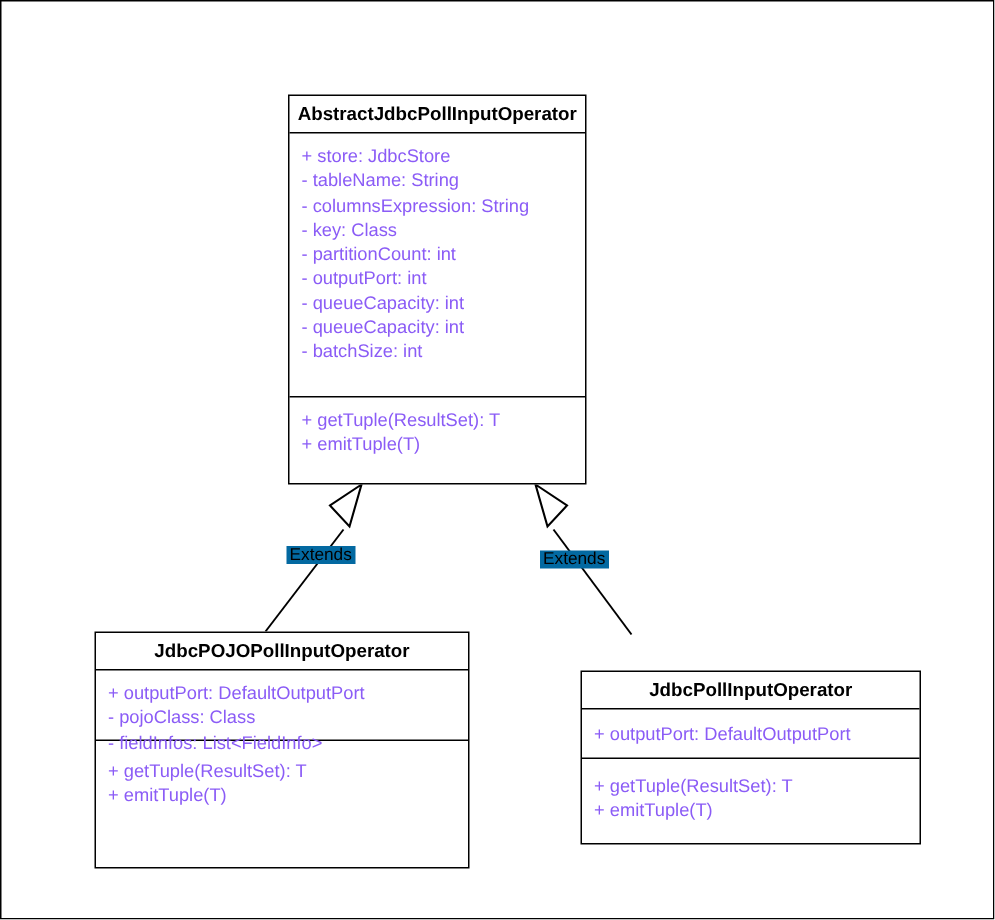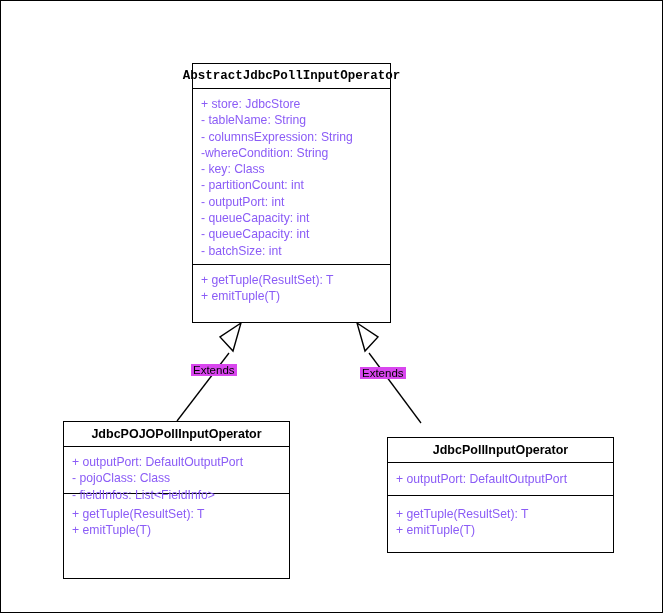--- a/index.html
+++ b/index.html
@@ -55,51 +55,50 @@
 
   
   #class-abstract-jdbc-poll-input-operator {
     left: 191px;
     top: 62px;
     width: 199px;
     height: 260px;
   }
   #class-abstract-jdbc-poll-input-operator .class-title {
     height: 25px;
-    font-family: Liberation Mono, monospace;
   }
   #class-abstract-jdbc-poll-input-operator .attrs {
     height: 176px;
   }
   #class-abstract-jdbc-poll-input-operator .ops {
     height: 56px;
   }
 
   
   #class-jdbc-pojo-poll-input-operator {
     left: 62px;
     top: 420px;
-    width: 227px;
+    width: 250px;
     height: 158px;
   }
   #class-jdbc-pojo-poll-input-operator .class-title {
     height: 25px;
   }
   #class-jdbc-pojo-poll-input-operator .attrs {
     height: 47px;
   }
   #class-jdbc-pojo-poll-input-operator .ops {
     height: 84px;
     padding-top: 12px;
   }
 
   
   #class-jdbc-poll-input-operator {
     left: 386px;
-    top: 436px;
+    top: 446px;
     width: 227px;
     height: 116px;
   }
   #class-jdbc-poll-input-operator .class-title {
     height: 25px;
   }
   #class-jdbc-poll-input-operator .attrs {
     height: 33px;
     padding-top: 8px;
   }
@@ -114,21 +113,21 @@
     left: 0;
     top: 0;
     width: 663px;
     height: 613px;
     z-index: 2;
   }
   .edge-label {
     position: absolute;
     font-size: 11.5px;
     color: #000000;
-    background: #d946ef;
+    background: #0369a1;
     padding: 0 2px;
     z-index: 4;
     white-space: nowrap;
   }
   #edge-label-left {
     left: 190px;
     top: 363px;
   }
   #edge-label-right {
     left: 359px;
@@ -148,21 +147,20 @@
     <line x1="420" y1="422" x2="368" y2="352" stroke="#000000" stroke-width="1.3"></line>
     <polygon points="356,322 377,336 364,350" fill="#ffffff" stroke="#000000" stroke-width="1.4" stroke-linejoin="miter"></polygon>
   </svg>
 
   <div class="uml-class" id="class-abstract-jdbc-poll-input-operator">
     <div class="class-title">AbstractJdbcPollInputOperator</div>
     <div class="compartment attrs divided">
       <span class="member">+ store: JdbcStore</span>
       <span class="member">- tableName: String</span>
       <span class="member">- columnsExpression: String</span>
-      <span class="member">-whereCondition: String</span>
       <span class="member">- key: Class</span>
       <span class="member">- partitionCount: int</span>
       <span class="member">- outputPort: int</span>
       <span class="member">- queueCapacity: int</span>
       <span class="member">- queueCapacity: int</span>
       <span class="member">- batchSize: int</span>
     </div>
     <div class="compartment ops">
       <span class="member">+ getTuple(ResultSet): T</span>
       <span class="member">+ emitTuple(T)</span>

